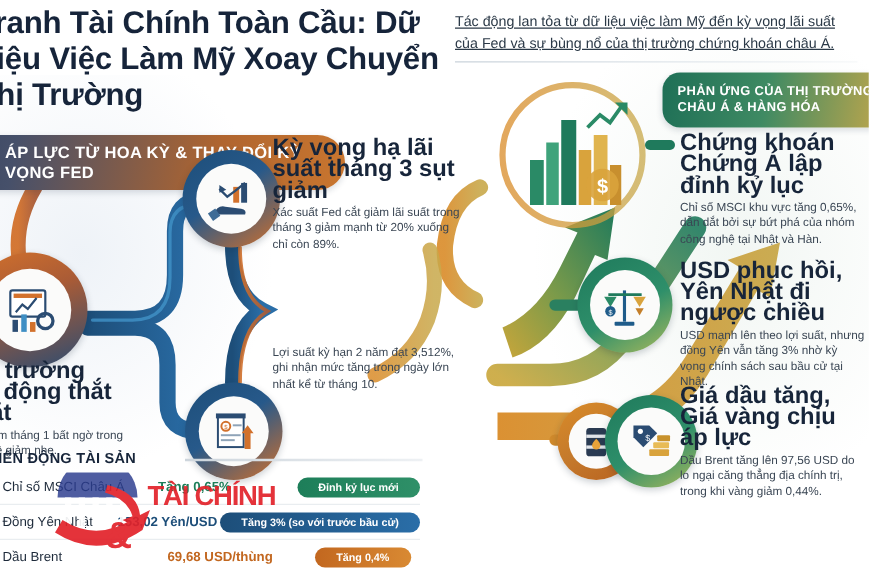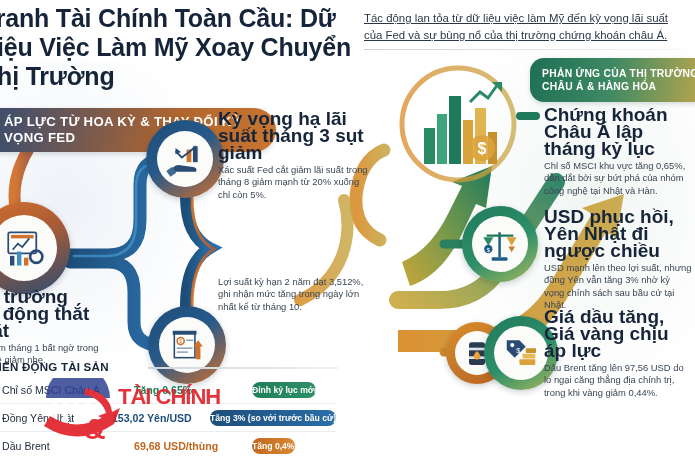--- a/index.html
+++ b/index.html
@@ -79,21 +79,21 @@
   .table-head-rule{position:absolute;left:148px;top:367px;width:190px;height:2px;
     background:linear-gradient(to right,#cdd5dc,#eef1f4);}
   .tbl{position:absolute;left:-16px;top:376px;width:352px;}
   .trow{
     display:flex;align-items:center;height:27px;position:relative;
   }
   .trow + .trow{border-top:1px solid #e9edf0;}
   .tname{width:150px;font-size:10.6px;color:#1d2a3a;padding-left:18px;box-sizing:border-box;}
   .tval{width:118px;font-size:10.6px;font-weight:bold;}
   .tbadge{
-    font-size:8.6px;color:#fff;border-radius:9px;padding:3px 0;white-space:nowrap;
+    font-size:8.6px;color:#fff;border-radius:9px;padding:3px 17px;white-space:nowrap;
     font-weight:bold;
   }
   .badge-green{background:linear-gradient(95deg,#1d7e59,#2f9068);}
   .badge-blue{background:linear-gradient(95deg,#1d4e79,#2a6ea8);}
   .badge-orange{background:linear-gradient(95deg,#c2671f,#d98a33);}
   .val-green{color:#1d7e59;}
   .val-blue{color:#1d4e79;}
   .val-orange{color:#c2671f;}
 
   
@@ -272,29 +272,29 @@
     </div>
   </div>
 
   <div class="block" style="left:-30px;top:288px;width:130px;">
     <h3>Thị trường lao động thắt chặt</h3>
     <p>Việc làm tháng 1 bất ngờ trong khi tỷ lệ giảm nhẹ.</p>
   </div>
 
   <div class="block" style="left:218px;top:110px;width:152px;">
     <h3>Kỳ vọng hạ lãi suất tháng 3 sụt giảm</h3>
-    <p>Xác suất Fed cắt giảm lãi suất trong tháng 8 giảm mạnh từ 20% xuống chỉ còn 5%.</p>
+    <p>Xác suất Fed cắt giảm lãi suất trong tháng 3 giảm mạnh từ 20% xuống chỉ còn 89%.</p>
   </div>
 
   <div class="block" style="left:218px;top:276px;width:152px;">
     <p>Lợi suất kỳ hạn 2 năm đạt 3,512%, ghi nhận mức tăng trong ngày lớn nhất kể từ tháng 10.</p>
   </div>
 
   <div class="block" style="left:544px;top:106px;width:146px;">
-    <h3>Chứng khoán Châu Á lập tháng kỷ lục</h3>
+    <h3>Chứng khoán Chứng Á lập đỉnh kỷ lục</h3>
     <p>Chỉ số MSCI khu vực tăng 0,65%, dẫn dắt bởi sự bứt phá của nhóm công nghệ tại Nhật và Hàn.</p>
   </div>
 
   <div class="block" style="left:544px;top:208px;width:148px;">
     <h3>USD phục hồi, Yên Nhật đi ngược chiều</h3>
     <p>USD mạnh lên theo lợi suất, nhưng đồng Yên vẫn tăng 3% nhờ kỳ vọng chính sách sau bầu cử tại Nhật.</p>
   </div>
 
   <div class="block" style="left:544px;top:308px;width:148px;">
     <h3>Giá dầu tăng, Giá vàng chịu áp lực</h3>

